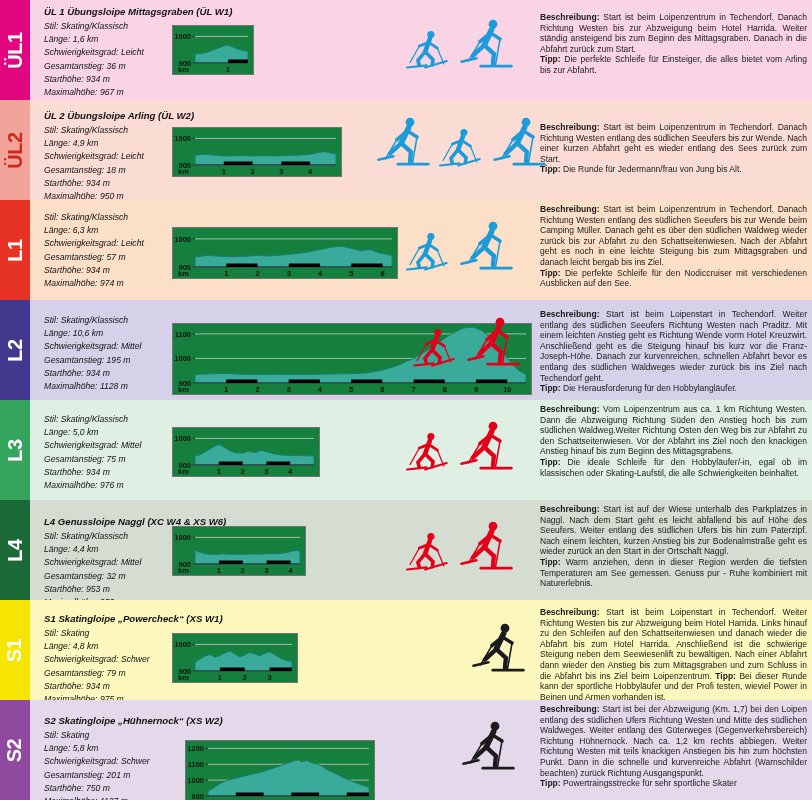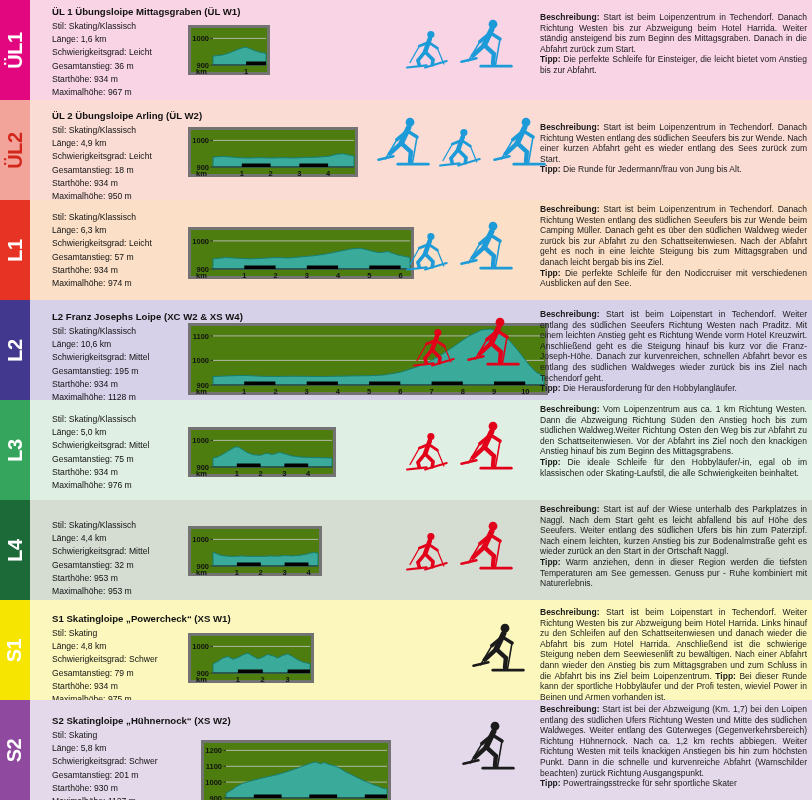--- a/index.html
+++ b/index.html
@@ -4,24 +4,24 @@
 <title>Loipen Übersicht</title>
 <style>
   html,body{margin:0;padding:0;background:#fff;}
   .page{position:relative;width:812px;height:800px;overflow:hidden;
         font-family:"Liberation Sans",sans-serif;color:#111;background:#fff;}
   .row{position:relative;width:812px;height:100px;}
   .label-strip{position:absolute;left:0;top:0;width:30px;height:100%;
                display:flex;align-items:center;justify-content:center;}
   .label-text{transform:rotate(-90deg);font-weight:bold;font-size:20px;
               white-space:nowrap;letter-spacing:-0.5px;}
-  .info{position:absolute;left:52px;width:310px;}
+  .info{position:absolute;left:44px;width:310px;font-style:italic;}
   .title{margin:0;font-size:9.6px;font-weight:bold;color:#111;}
   .stats{margin-top:3px;font-size:8.6px;line-height:13.2px;color:#111;width:136px;}
-  .chart{position:absolute;background:#4d7c0f;border:3px solid #737373;box-sizing:border-box;margin-left:16px;}
+  .chart{position:absolute;background:#15803d;border:1px solid #737373;box-sizing:border-box;}
   .chart svg{display:block;}
   .tick{font-size:7.5px;font-weight:bold;fill:#111;font-family:"Liberation Sans",sans-serif;}
   .skiers{position:absolute;display:flex;align-items:flex-end;gap:7px;z-index:5;}
   .skier{display:block;}
   .skier.skate{width:46px;height:46px;}
   .skier.classic{width:56px;height:56px;}
   .desc{position:absolute;left:540px;right:5px;text-align:justify;
         font-size:8.5px;line-height:10.6px;color:#1a1a1a;}
   .desc p{margin:0;}
   .desc b{font-weight:bold;margin-top:32px;}
@@ -97,21 +97,21 @@
       </div>
     <div class="skiers" style="left:405px;top:18px">
         <svg class="skier skate" style="color:#1d9bd8" viewBox="0 0 64 64">
           <use href="#sk-skate"></use>
         </svg>
         <svg class="skier classic" style="color:#1d9bd8" viewBox="0 0 64 64">
           <use href="#sk-classic"></use>
         </svg>
       </div>
     <div class="desc" style="top:12px">
-      <p><b>Beschreibung:</b> <span>Start ist beim Loipenzentrum in Techendorf. Danach Richtung Westen bis zur Abzweigung beim Hotel Harrida. Weiter ständig ansteigend bis zum Beginn des Mittagsgraben. Danach in die Abfahrt zurück zum Start.</span> <span class="tip block"><b>Tipp:</b> <span>Die perfekte Schleife für Einsteiger, die leicht bietet vom Anstieg bis zur Abfahrt.</span></span></p>
+      <p><b>Beschreibung:</b> <span>Start ist beim Loipenzentrum in Techendorf. Danach Richtung Westen bis zur Abzweigung beim Hotel Harrida. Weiter ständig ansteigend bis zum Beginn des Mittagsgraben. Danach in die Abfahrt zurück zum Start.</span> <span class="tip block"><b>Tipp:</b> <span>Die perfekte Schleife für Einsteiger, die alles bietet vom Arling bis zur Abfahrt.</span></span></p>
     </div>
   </section>
 
   <section class="row" style="background: rgb(250, 220, 213);">
     <div class="label-strip" style="background: rgb(242, 164, 155); color: rgb(211, 38, 27);">
       <span class="label-text">ÜL2</span>
     </div>
     <div class="info" style="top:10px">
       <h3 class="title">ÜL 2 Übungsloipe Arling (ÜL W2)</h3>
       <div class="stats">
@@ -205,21 +205,20 @@
     <div class="desc" style="top:4px">
       <p><b>Beschreibung:</b> <span>Start ist beim Loipenzentrum in Techendorf. Danach Richtung Westen entlang des südlichen Seeufers bis zur Wende beim Camping Müller. Danach geht es über den südlichen Waldweg wieder zurück bis zur Abfahrt zu den Schattseitenwiesen. Nach der Abfahrt geht es noch in eine leichte Steigung bis zum Mittagsgraben und danach leicht bergab bis ins Ziel.</span> <span class="tip block"><b>Tipp:</b> <span>Die perfekte Schleife für den Nodiccruiser mit verschiedenen Ausblicken auf den See.</span></span></p>
     </div>
   </section>
 
   <section class="row" style="background: rgb(214, 208, 233);">
     <div class="label-strip" style="background: rgb(66, 57, 143); color: rgb(255, 255, 255);">
       <span class="label-text">L2</span>
     </div>
     <div class="info" style="top:11px">
-      <h3 class="title">L2 Franz Josephs Loipe (XC W2 &amp; XS W4)</h3>
       <div class="stats">
         <div>Stil: Skating/Klassisch</div>
         <div>Länge: 10,6 km</div>
         <div>Schwierigkeitsgrad: Mittel</div>
         <div>Gesamtanstieg: 195 m</div>
         <div>Starthöhe: 934 m</div>
         <div>Maximalhöhe: 1128 m</div>
       </div>
     </div>
     <div class="chart" style="left:172px;top:23px;width:360px;height:72px">
@@ -310,20 +309,21 @@
     <div class="desc" style="top:4px">
       <p><b>Beschreibung:</b> <span>Vom Loipenzentrum aus ca. 1 km Richtung Westen. Dann die Abzweigung Richtung Süden den Anstieg hoch bis zum südlichen Waldweg.Weiter Richtung Osten den Weg bis zur Abfahrt zu den Schattseitenwiesen. Vor der Abfahrt ins Ziel noch den knackigen Anstieg hinauf bis zum Beginn des Mittagsgrabens.</span> <span class="tip block"><b>Tipp:</b> <span>Die ideale Schleife für den Hobbyläufer/-in, egal ob im klassischen oder Skating-Laufstil, die alle Schwierigkeiten beinhaltet.</span></span></p>
     </div>
   </section>
 
   <section class="row" style="background: rgb(213, 220, 210);">
     <div class="label-strip" style="background: rgb(28, 106, 56); color: rgb(255, 255, 255);">
       <span class="label-text">L4</span>
     </div>
     <div class="info" style="top:16px">
+      <h3 class="title">L4  Genussloipe Naggl (XC W4 &amp; XS W6)</h3>
       <div class="stats">
         <div>Stil: Skating/Klassisch</div>
         <div>Länge: 4,4 km</div>
         <div>Schwierigkeitsgrad: Mittel</div>
         <div>Gesamtanstieg: 32 m</div>
         <div>Starthöhe: 953 m</div>
         <div>Maximalhöhe: 953 m</div>
       </div>
     </div>
     <div class="chart" style="left:172px;top:26px;width:134px;height:50px">
@@ -405,21 +405,21 @@
     <div class="label-strip" style="background: rgb(143, 74, 159); color: rgb(255, 255, 255);">
       <span class="label-text">S2</span>
     </div>
     <div class="info" style="top:15px">
       <h3 class="title">S2 Skatingloipe „Hühnernock“ (XS W2)</h3>
       <div class="stats">
         <div>Stil: Skating</div>
         <div>Länge: 5,8 km</div>
         <div>Schwierigkeitsgrad: Schwer</div>
         <div>Gesamtanstieg: 201 m</div>
-        <div>Starthöhe: 930 m</div>
+        <div>Starthöhe: 750 m</div>
         <div>Maximalhöhe: 1127 m</div>
       </div>
     </div>
     <div class="chart" style="left:185px;top:40px;width:190px;height:80px">
         <svg width="188" height="66" viewBox="0 0 188 66">
           <line x1="22" y1="7.4" x2="183" y2="7.4" stroke="#c9c9c9" stroke-width="0.8"></line>
           <line x1="19.5" y1="7.4" x2="22" y2="7.4" stroke="#333" stroke-width="1"></line>
           <text x="18" y="10" text-anchor="end" class="tick">1200</text>
           <line x1="22" y1="23.3" x2="183" y2="23.3" stroke="#c9c9c9" stroke-width="0.8"></line>
           <line x1="19.5" y1="23.3" x2="22" y2="23.3" stroke="#333" stroke-width="1"></line>

